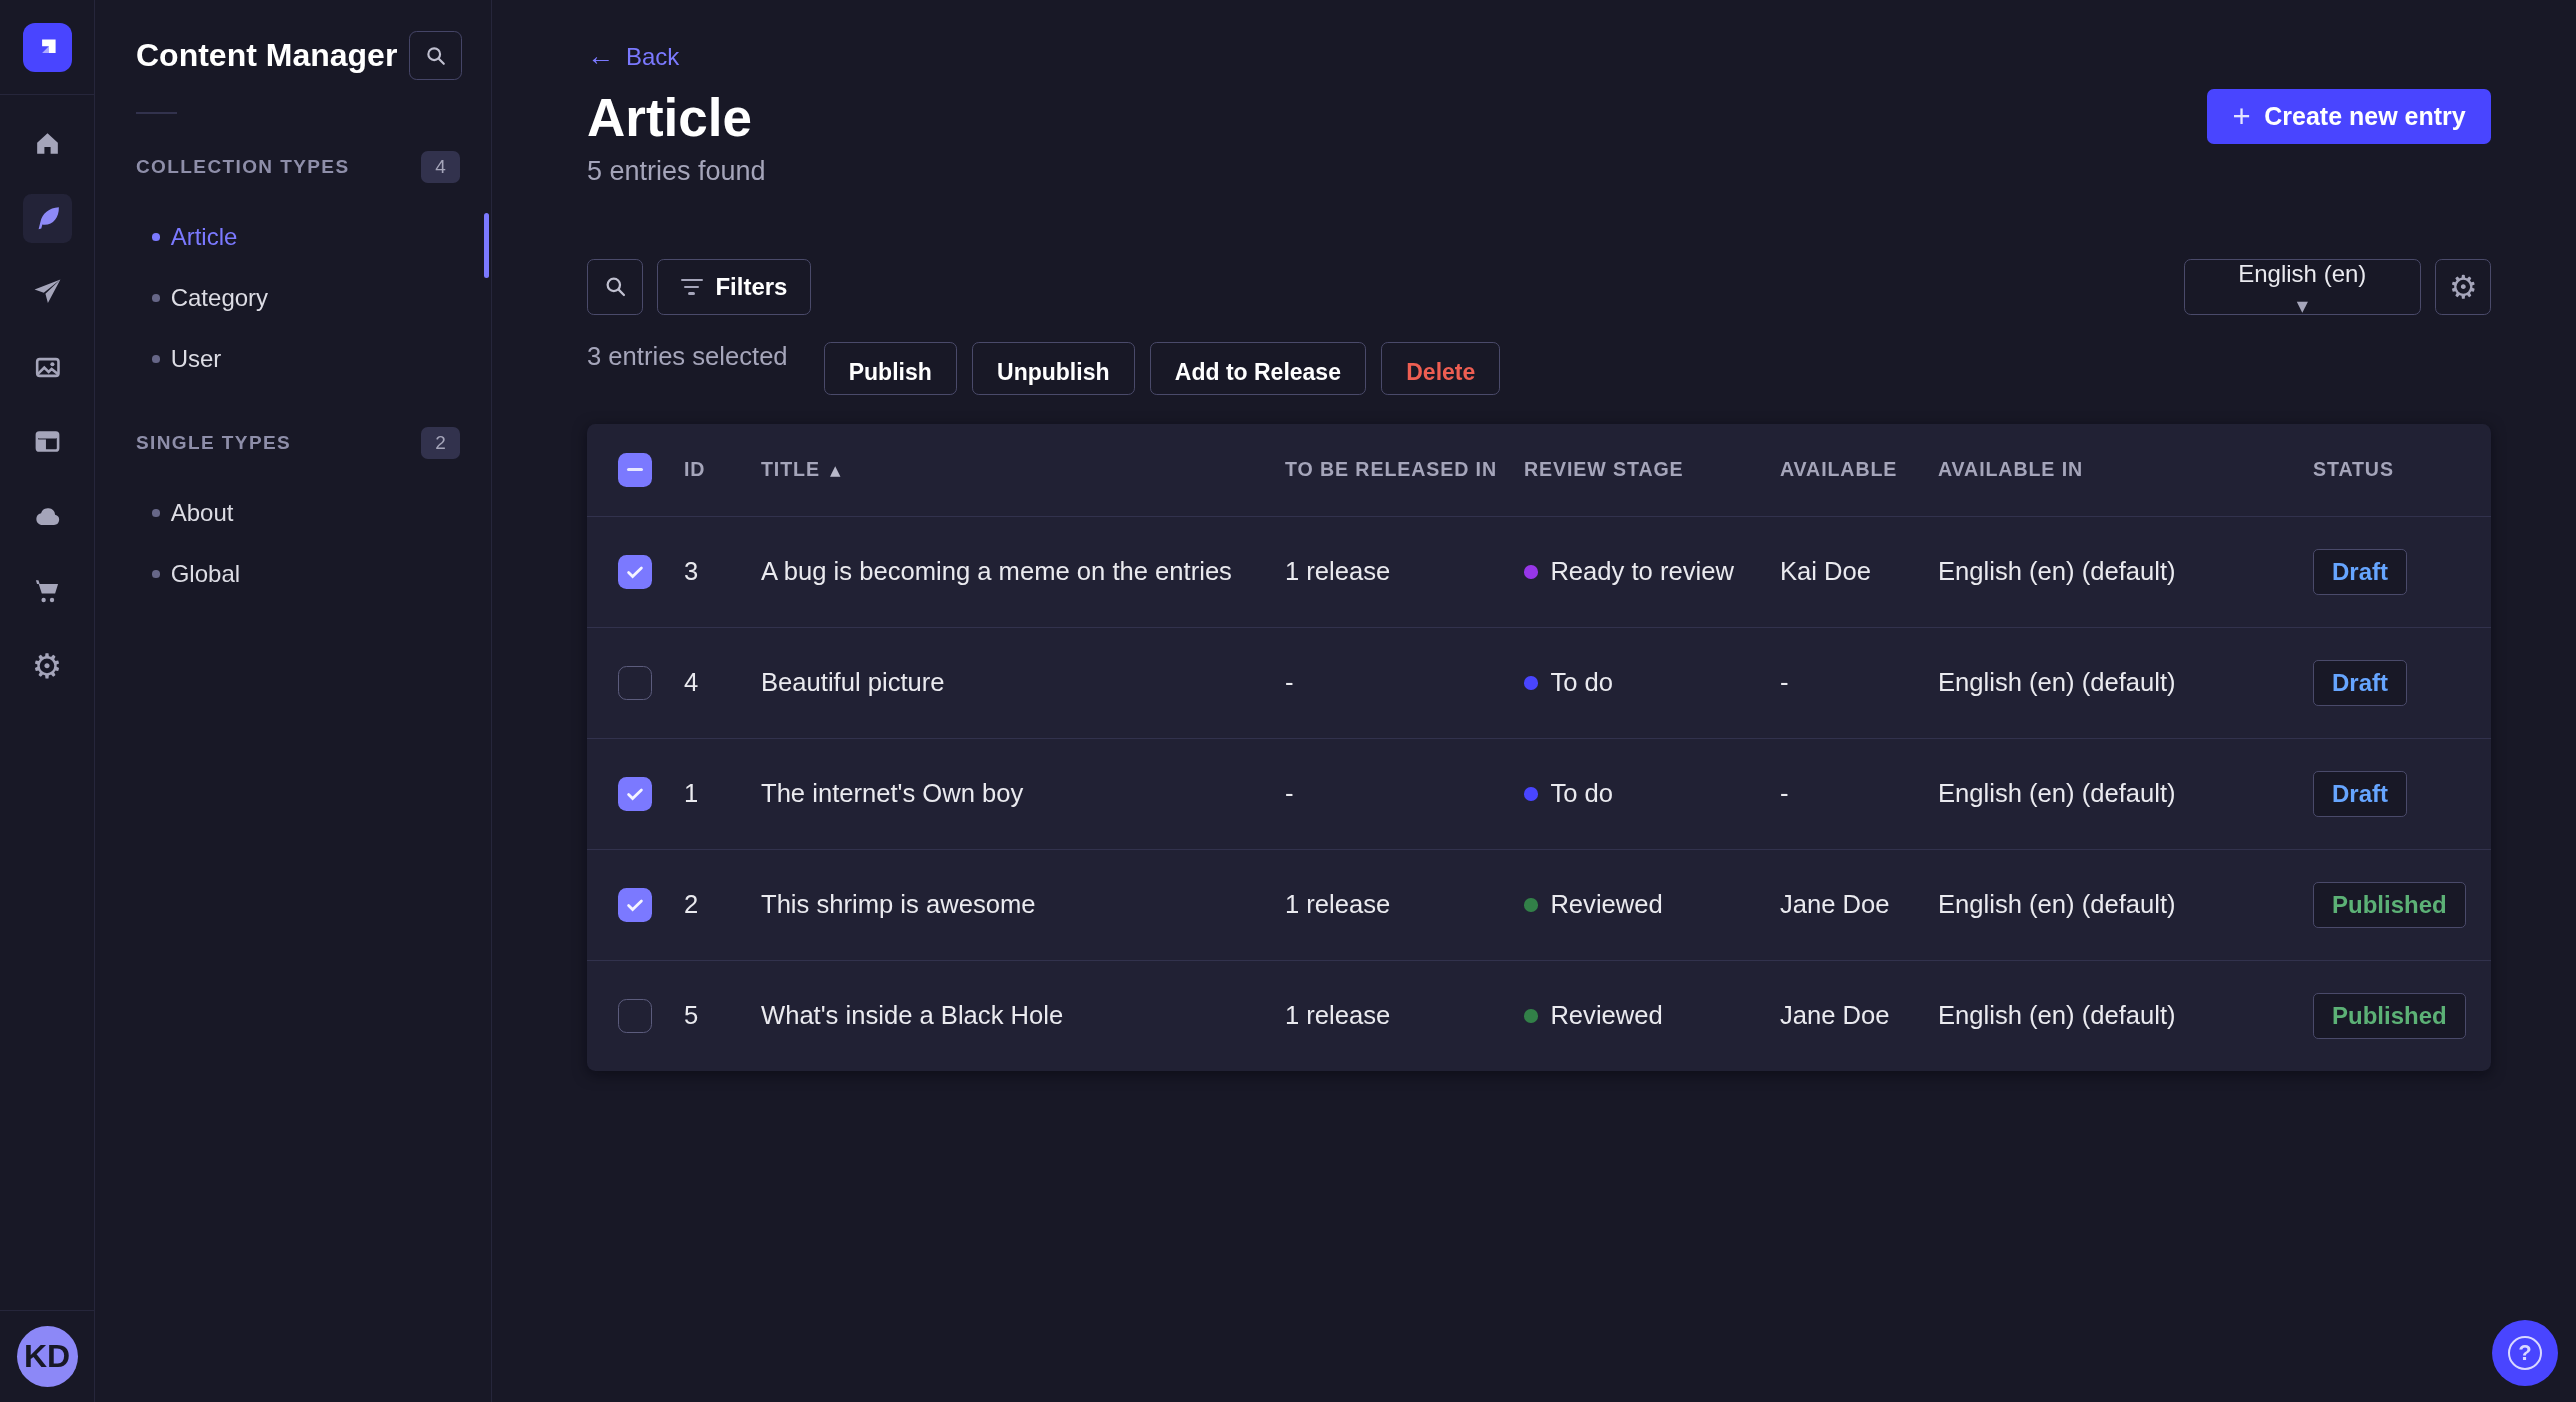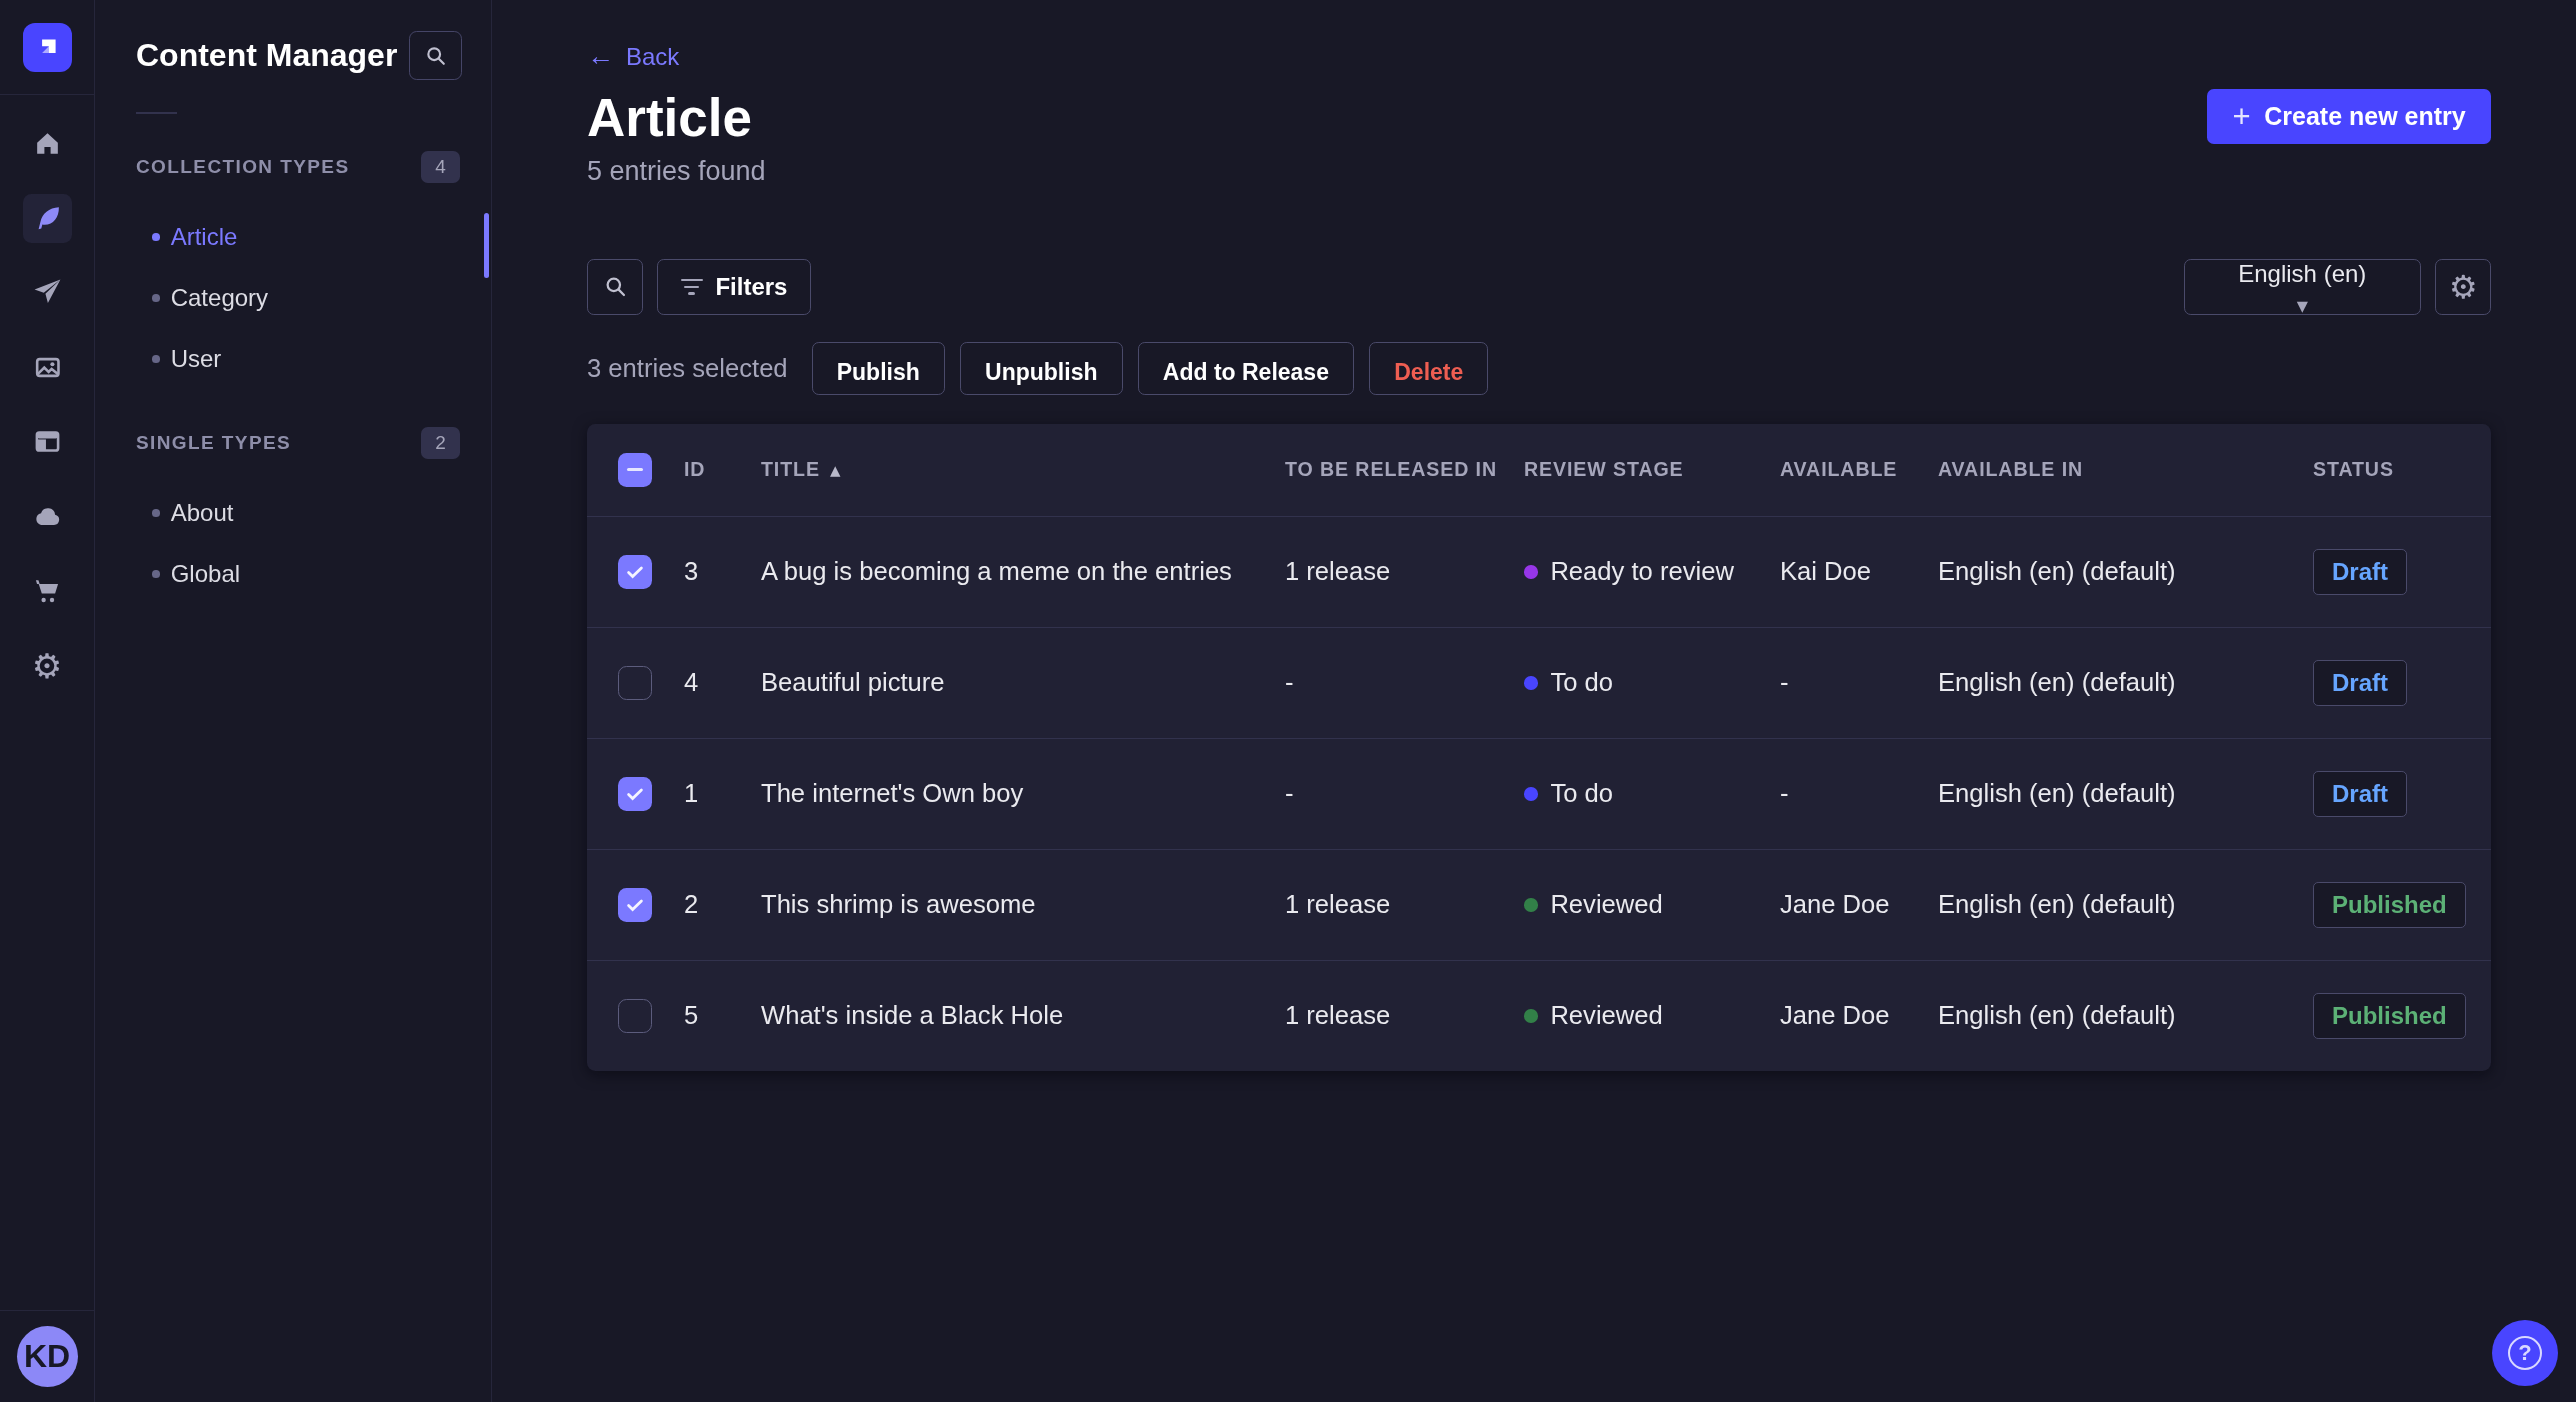--- a/index.html
+++ b/index.html
@@ -87,21 +87,21 @@
   .filter-glyph i { display:block; height:2.6px; border-radius:1.7px; background:#a5a5ba; }
   .filter-glyph i:nth-child(1){ width:22px; } .filter-glyph i:nth-child(2){ width:14.5px; }
   .filter-glyph i:nth-child(3){ width:7.7px; }
   .locale-select { width:237px; height:56px; border-radius:6.8px; border:0.9px solid #4a4a6a;
                    background:transparent; color:#eaeaef; font-size:24px; padding:0 20.4px;
                    display:inline-flex; align-items:center; justify-content:space-between;
                    cursor:pointer; margin-right:14.5px;flex-direction:column; }
   .caret { font-size:14.5px; color:#a5a5ba; line-height:1; font-family:"DejaVu Sans",sans-serif; }
   .gear-btn { font-size:32px; color:#a5a5ba; font-family:"DejaVu Sans",sans-serif; }
 
-  .selection-bar { margin-top:27px; display:flex; align-items:center; gap:19px; }
+  .selection-bar { margin-top:27px; display:flex; align-items:flex-start; gap:31px; }
   .selection-label { font-size:25.6px; color:#a5a5ba; margin-right:5.1px; }
   .action-btn { height:53px; padding:16px 24px; border-radius:6.8px; border:0.9px solid #4a4a6a;
                 background:transparent; color:#fff; font-size:23px; font-weight:600;
                 cursor:pointer; font-family:inherit; }
   .action-btn.danger { color:var(--danger,#ee5e52); }
 
   
   .table { margin-top:29px; background:var(--surface,#212134); border-radius:8.5px;
            box-shadow:0 3.4px 13.6px rgba(3,3,12,.5); overflow:hidden; }
   .thead-row, .trow { display:grid;

